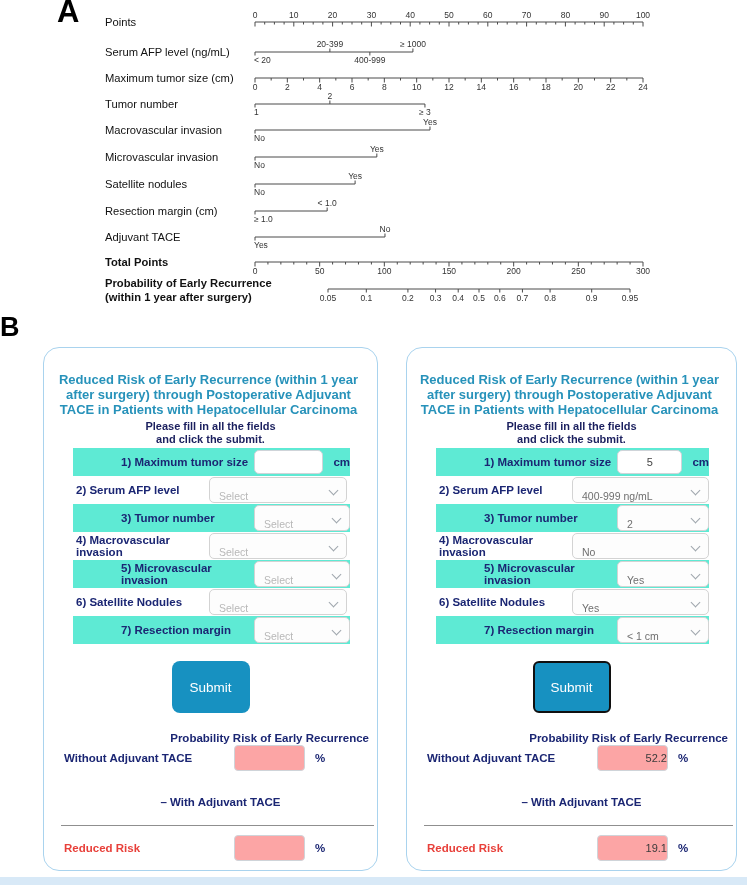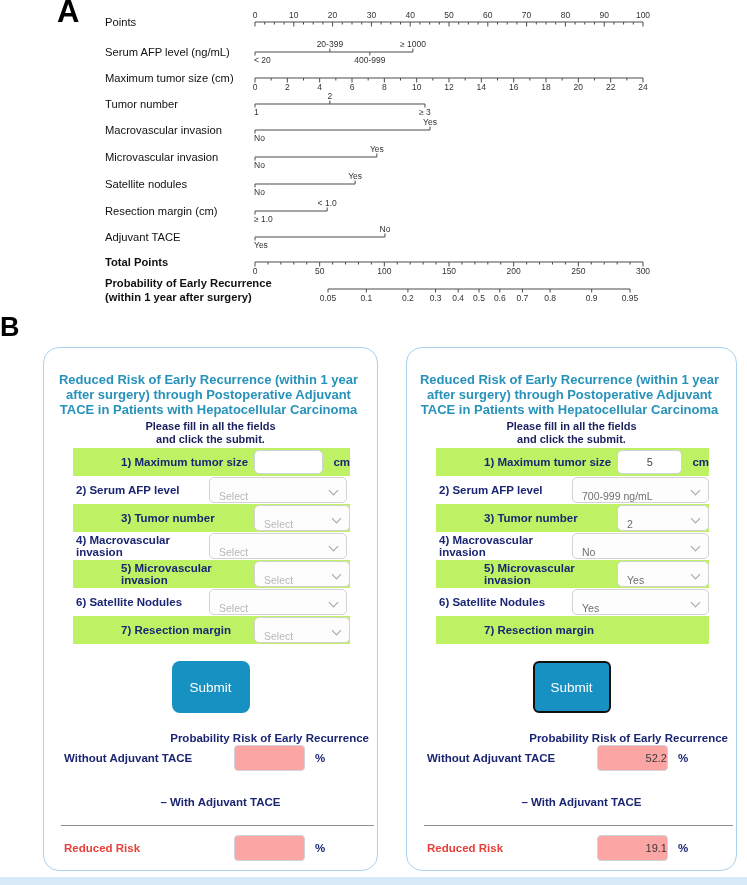--- a/index.html
+++ b/index.html
@@ -15,21 +15,21 @@
   .card{position:absolute;top:0;height:524px;background:#fff;border:1.6px solid #a9d3ee;
         border-radius:16px;box-sizing:border-box;}
   #card0{left:43px;width:335px;}
   #card1{left:406px;width:331px;}
   .card-title{position:absolute;left:0;right:4px;top:24px;padding:0 12px;text-align:center;
         font-size:13px;line-height:15px;font-weight:bold;color:#2792ba;}
   .card-sub{position:absolute;left:0;right:0;top:72px;text-align:center;
         font-size:11px;line-height:13px;font-weight:bold;color:#1a1f5e;}
   .form{position:absolute;left:29px;right:27px;top:100px;}
   .frow{display:flex;align-items:center;height:28px;padding-left:3px;box-sizing:border-box;}
-  .frow.tint{background:#bef264;padding-left:48px;}
+  .frow.tint{background:#5eead4;padding-left:48px;}
   .flabel{flex:0 0 133px;font-size:11.5px;font-weight:bold;color:#1b2673;}
   .finput{width:71px;height:24px;background:#fff;border:1px solid #cfd4d9;border-radius:5px;
         display:flex;align-items:center;justify-content:center;font-size:11px;color:#444;box-sizing:border-box;}
   .funit{margin-left:10px;font-size:11.5px;font-weight:bold;color:#1b2673;}
   .fselect{position:relative;width:138px;height:26px;background:#fdfdfd;border:1px solid #d3d3d3;
         border-radius:5px;display:flex;align-items:flex-end;padding:0 22px 0 9px;box-sizing:border-box;}
   .sval{font-size:10.5px;}
   .empty .sval{color:#b8b8b8;}
   .filled .sval{color:#6f6f6f;}
   .chev{position:absolute;right:9px;top:9px;width:7px;height:7px;}
@@ -364,21 +364,21 @@
         <div class="frow tint">
           <span class="flabel">1) Maximum tumor size</span>
           <span class="finput">
               <span>5</span>
             </span>
           <span class="funit">cm</span>
         </div>
         <div class="frow">
           <span class="flabel">2) Serum AFP level</span>
           <span class="fselect">
-              <span class="sval">700-999 ng/mL</span>
+              <span class="sval">400-999 ng/mL</span>
               <span class="chev"></span>
             </span>
         </div>
         <div class="frow tint">
           <span class="flabel">3) Tumor number</span>
           <span class="fselect">
               <span class="sval">2</span>
               <span class="chev"></span>
             </span>
         </div>
@@ -398,20 +398,24 @@
         </div>
         <div class="frow">
           <span class="flabel">6) Satellite Nodules</span>
           <span class="fselect">
               <span class="sval">Yes</span>
               <span class="chev"></span>
             </span>
         </div>
         <div class="frow tint">
           <span class="flabel">7) Resection margin</span>
+          <span class="fselect">
+              <span class="sval">&lt; 1 cm</span>
+              <span class="chev"></span>
+            </span>
         </div>
       </div>
       <button class="submit">Submit</button>
       <div class="rheading">Probability Risk of Early Recurrence</div>
       <div class="rrow r1">
         <span class="rlabel">Without Adjuvant TACE</span>
         <span class="rbox">
             <span>52.2</span>
           </span>
         <span class="runit">%</span>

